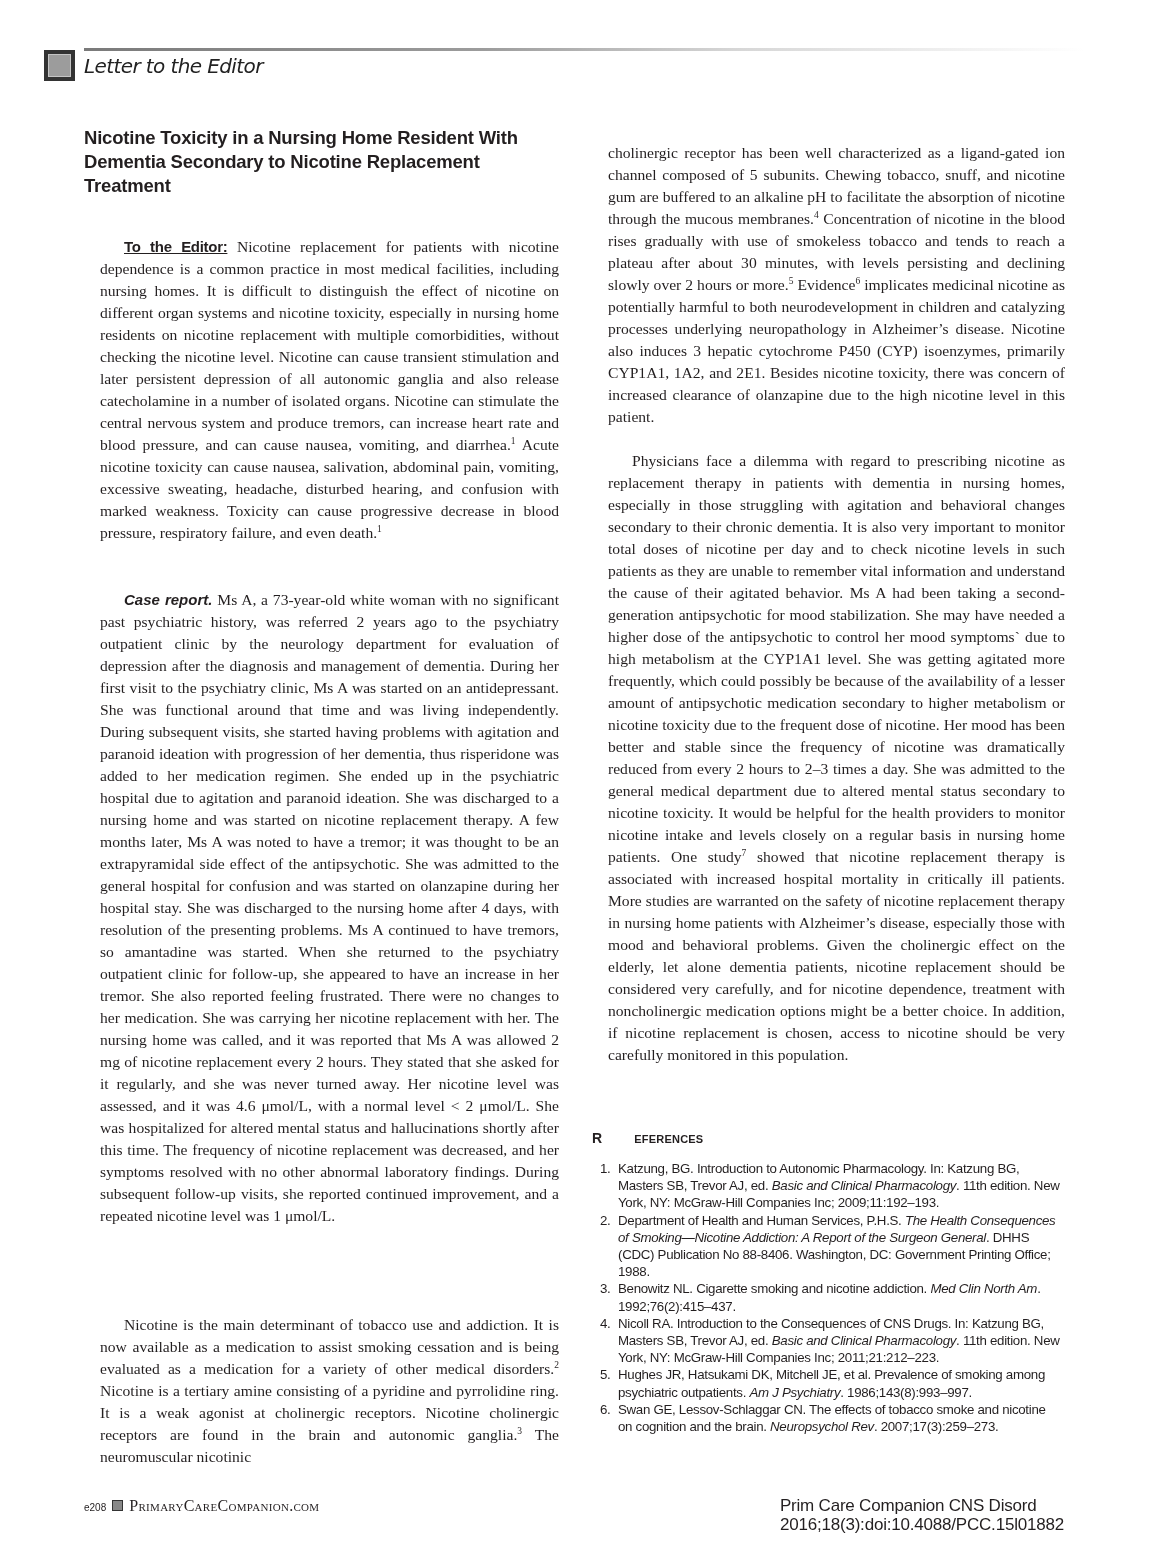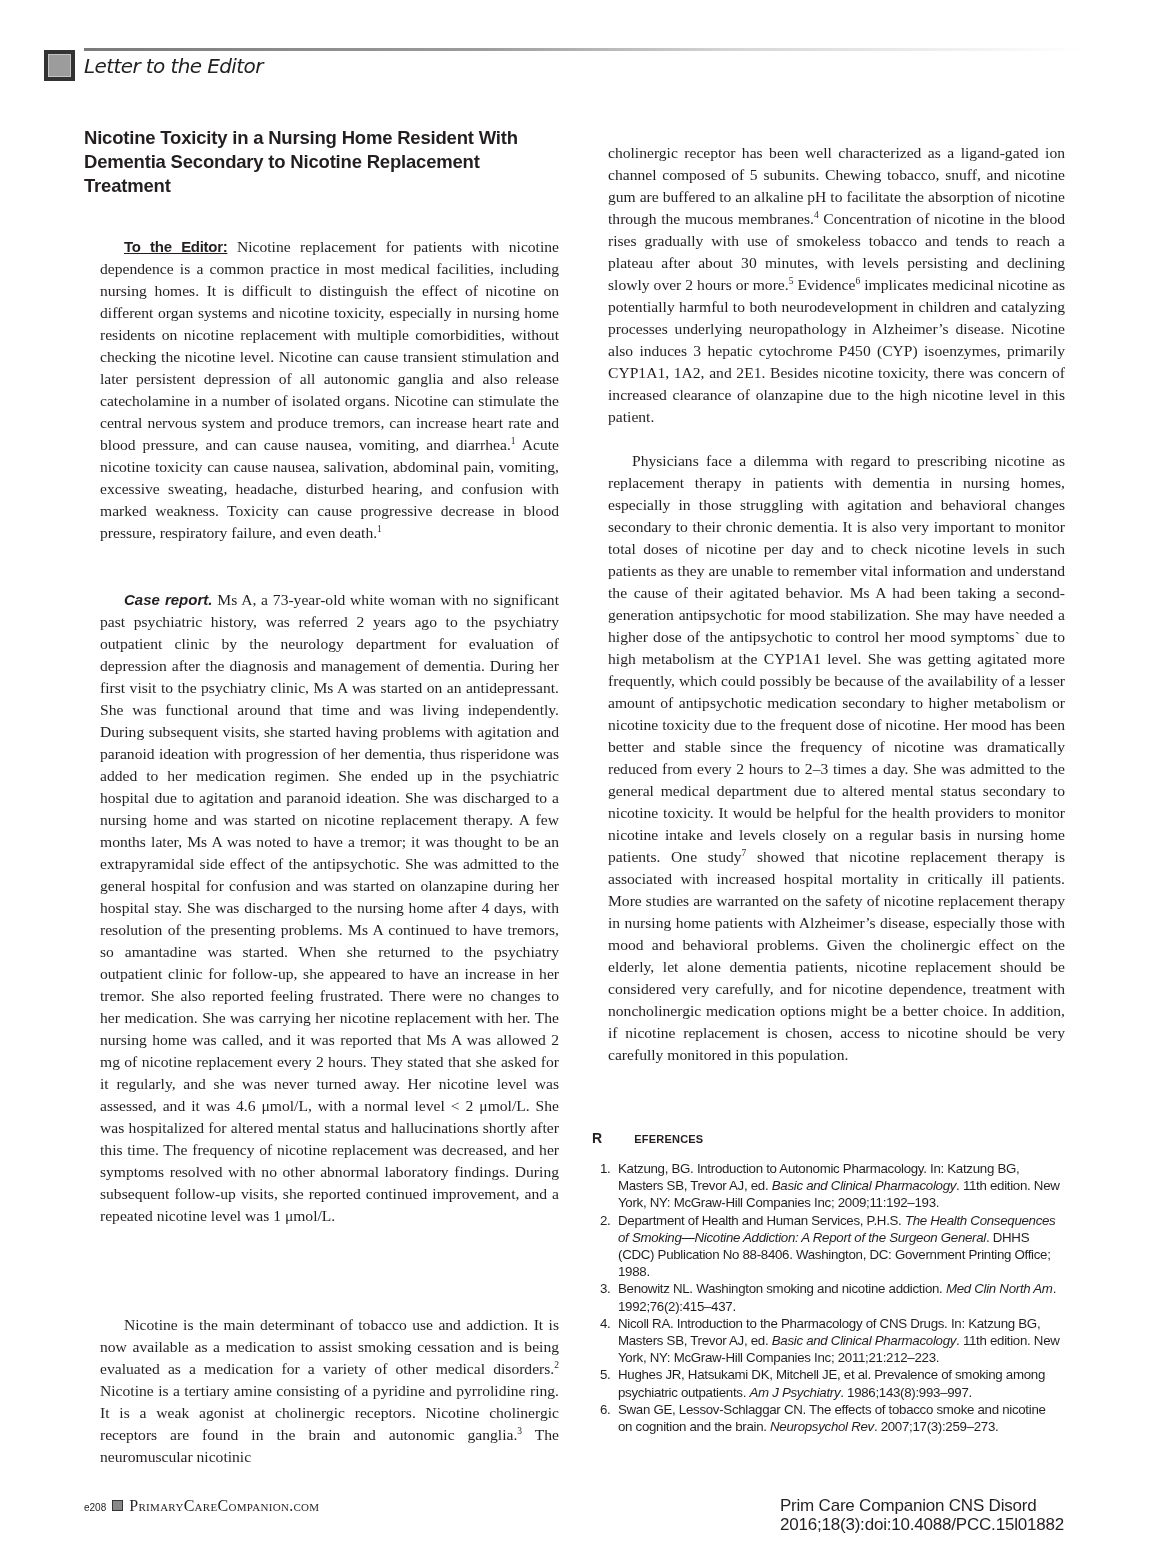--- a/index.html
+++ b/index.html
@@ -65,22 +65,22 @@
 
 <p id="p4" class="body-text"><span>cholinergic receptor has been well characterized as a ligand-gated ion channel composed of 5 subunits. Chewing tobacco, snuff, and nicotine gum are buffered to an alkaline pH to facilitate the absorption of nicotine through the mucous membranes.</span><sup>4</sup><span> Concentration of nicotine in the blood rises gradually with use of smokeless tobacco and tends to reach a plateau after about 30 minutes, with levels persisting and declining slowly over 2 hours or more.</span><sup>5</sup><span> Evidence</span><sup>6</sup><span> implicates medicinal nicotine as potentially harmful to both neurodevelopment in children and catalyzing processes underlying neuropathology in Alzheimer’s disease. Nicotine also induces 3 hepatic cytochrome P450 (CYP) isoenzymes, primarily CYP1A1, 1A2, and 2E1. Besides nicotine toxicity, there was concern of increased clearance of olanzapine due to the high nicotine level in this patient.</span></p>
 
 <p id="p5" class="body-text indent"><span>Physicians face a dilemma with regard to prescribing nicotine as replacement therapy in patients with dementia in nursing homes, especially in those struggling with agitation and behavioral changes secondary to their chronic dementia. It is also very important to monitor total doses of nicotine per day and to check nicotine levels in such patients as they are unable to remember vital information and understand the cause of their agitated behavior. Ms A had been taking a second-generation antipsychotic for mood stabilization. She may have needed a higher dose of the antipsychotic to control her mood symptoms` due to high metabolism at the CYP1A1 level. She was getting agitated more frequently, which could possibly be because of the availability of a lesser amount of antipsychotic medication secondary to higher metabolism or nicotine toxicity due to the frequent dose of nicotine. Her mood has been better and stable since the frequency of nicotine was dramatically reduced from every 2 hours to 2–3 times a day. She was admitted to the general medical department due to altered mental status secondary to nicotine toxicity. It would be helpful for the health providers to monitor nicotine intake and levels closely on a regular basis in nursing home patients. One study</span><sup>7</sup><span> showed that nicotine replacement therapy is associated with increased hospital mortality in critically ill patients. More studies are warranted on the safety of nicotine replacement therapy in nursing home patients with Alzheimer’s disease, especially those with mood and behavioral problems. Given the cholinergic effect on the elderly, let alone dementia patients, nicotine replacement should be considered very carefully, and for nicotine dependence, treatment with noncholinergic medication options might be a better choice. In addition, if nicotine replacement is chosen, access to nicotine should be very carefully monitored in this population.</span></p>
 
 <div class="refs-heading"><span>R</span><span class="small">EFERENCES</span></div>
 
 <ol class="refs">
   <li><span class="num">1.</span><span>Katzung, BG. Introduction to Autonomic Pharmacology. In: Katzung BG, Masters SB, Trevor AJ, ed. </span><i>Basic and Clinical Pharmacology</i><span>. 11th edition. New York, NY: McGraw-Hill Companies Inc; 2009;11:192–193.</span></li>
   <li><span class="num">2.</span><span> Department of Health and Human Services, P.H.S. </span><i>The Health Consequences of Smoking—Nicotine Addiction: A Report of the Surgeon General</i><span>. DHHS (CDC) Publication No 88-8406. Washington, DC: Government Printing Office; 1988.</span></li>
-  <li><span class="num">3.</span><span>Benowitz NL. Washington smoking and nicotine addiction. </span><i>Med Clin North Am</i><span>. 1992;76(2):415–437.</span></li>
-  <li><span class="num">4.</span><span>Nicoll RA. Introduction to the Pharmacology of CNS Drugs. In: Katzung BG, Masters SB, Trevor AJ, ed. </span><i>Basic and Clinical Pharmacology</i><span>. 11th edition. New York, NY: McGraw-Hill Companies Inc; 2011;21:212–223.</span></li>
+  <li><span class="num">3.</span><span>Benowitz NL. Cigarette smoking and nicotine addiction. </span><i>Med Clin North Am</i><span>. 1992;76(2):415–437.</span></li>
+  <li><span class="num">4.</span><span>Nicoll RA. Introduction to the Consequences of CNS Drugs. In: Katzung BG, Masters SB, Trevor AJ, ed. </span><i>Basic and Clinical Pharmacology</i><span>. 11th edition. New York, NY: McGraw-Hill Companies Inc; 2011;21:212–223.</span></li>
   <li><span class="num">5.</span><span>Hughes JR, Hatsukami DK, Mitchell JE, et al. Prevalence of smoking among psychiatric outpatients. </span><i>Am J Psychiatry</i><span>. 1986;143(8):993–997.</span></li>
   <li><span class="num">6.</span><span>Swan GE, Lessov-Schlaggar CN. The effects of tobacco smoke and nicotine on cognition and the brain. </span><i>Neuropsychol Rev</i><span>. 2007;17(3):259–273.</span></li>
 </ol>
 
 <div class="footer-left">
   <span class="footer-page">e208</span><span class="footer-sq"></span><span class="footer-site">PrimaryCareCompanion.com</span>
 </div>
 <div class="footer-right">
   <div>Prim Care Companion CNS Disord</div>
   <div>2016;18(3):doi:10.4088/PCC.15l01882</div>

